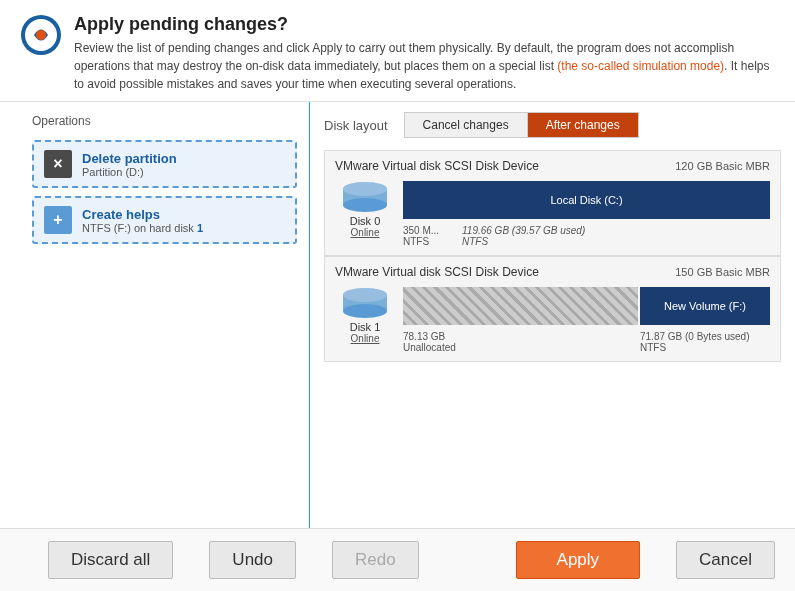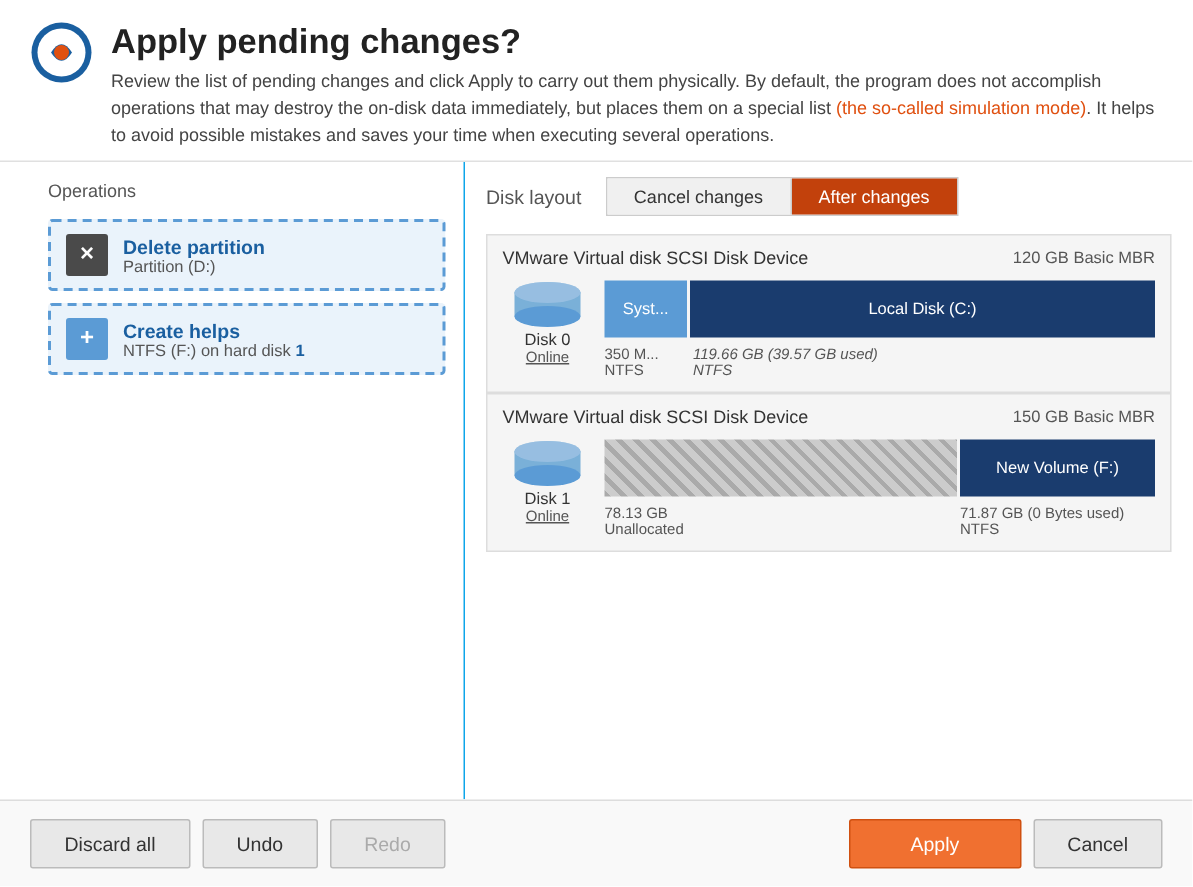--- a/index.html
+++ b/index.html
@@ -31,21 +31,21 @@
     }
     .header-logo {
       width: 42px;
       height: 42px;
       flex-shrink: 0;
     }
     .header-content {
       flex: 1;
     }
     .header-title {
-      font-size: 23px;
+      font-size: 18px;
       font-weight: 600;
       color: #222;
       margin-bottom: 4px;
     }
     .header-desc {
       font-size: 12px;
       color: #444;
       line-height: 1.5;
     }
     .header-desc .highlight {
@@ -291,26 +291,27 @@
     .footer {
       border-top: 1px solid #ddd;
       padding: 12px 20px;
       display: flex;
       align-items: center;
       gap: 8px;
       background: #f9f9f9;
     }
     .footer-btn {
       padding: 8px 22px;
-      font-size: 13px;
+      font-size: 17px;
       cursor: pointer;
       border: 1px solid #bbb;
       background: #e8e8e8;
       color: #333;
       border-radius: 2px;
+      margin-left: 28px;
     }
     .footer-btn-apply {
       background: #f07030;
       color: #fff;
       border: 1px solid #d05010;
       padding: 8px 40px;
     }
     .footer-spacer { flex: 1; }
 
     .logo-svg { width: 42px; height: 42px; }
@@ -385,23 +386,20 @@
               <rect x="2" y="8" width="44" height="16" fill="#7ab0d8"></rect>
               <ellipse cx="24" cy="24" rx="22" ry="7" fill="#5b9bd5"></ellipse>
               <ellipse cx="24" cy="8" rx="22" ry="7" fill="#aac8e8" opacity="0.6"></ellipse>
             </svg>
             <div class="disk-label-row">Disk 0</div>
             <div class="disk-label-sub">Online</div>
           </div>
 
           <div class="partitions-col">
             <div class="partitions-bar">
-              <div class="part-syst">
-                <span>Syst...</span>
-              </div>
               <div class="part-local">
                 <span>Local Disk (C:)</span>
               </div>
             </div>
             <div class="parts-detail-row">
               <div class="part-detail part-detail-syst">
                 <span class="info-size">350 M...</span>
                 <span class="info-fs">NTFS</span>
               </div>
               <div class="part-detail part-detail-local">

